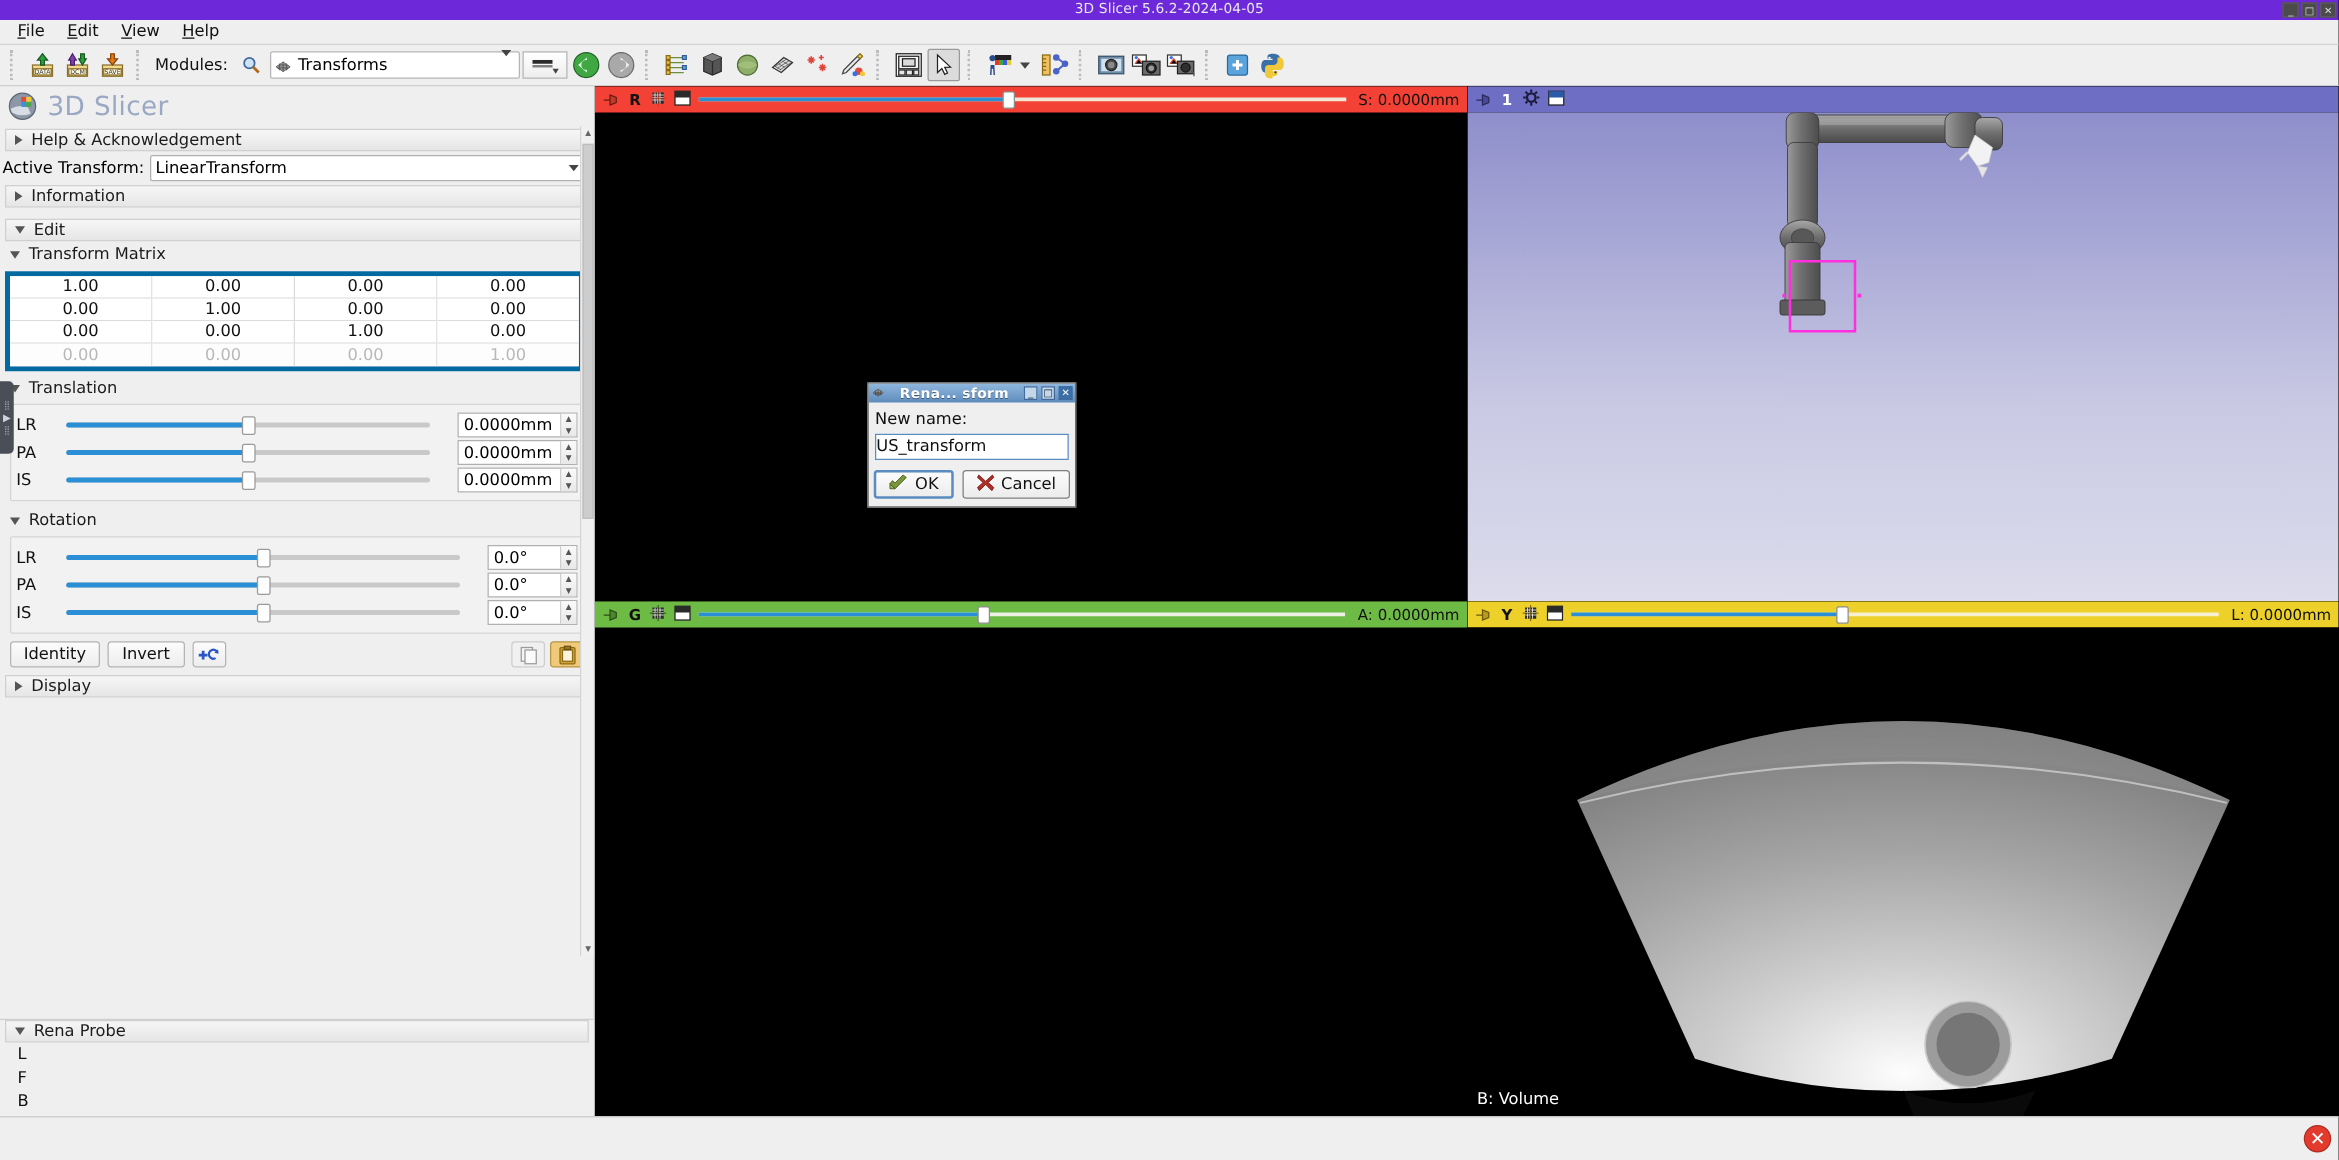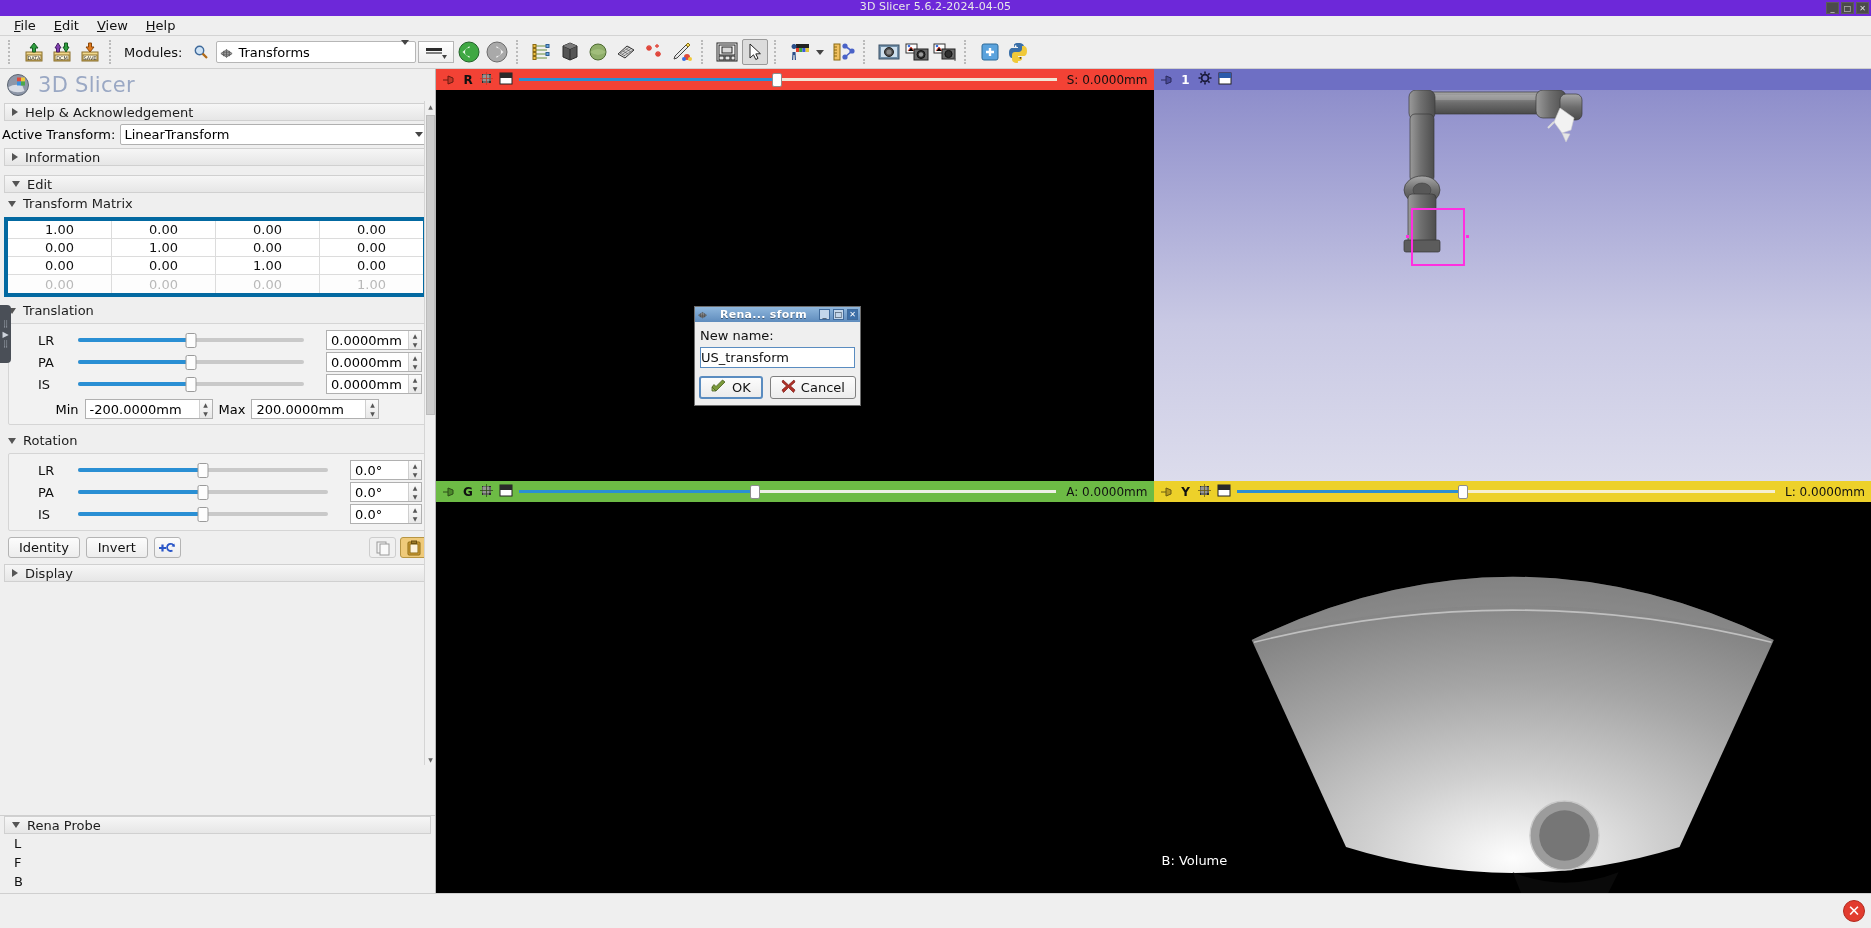--- a/index.html
+++ b/index.html
@@ -44,21 +44,21 @@
     width:200px; height:22px; background:#fff; border:1px solid #b6b6b6; border-radius:2px;
     display:flex; align-items:center; padding:0 2px; gap:4px; font-size:13px;
   }
   .modcombo .arrow { margin-left:auto; margin-right:4px; }
   .smallcombo { width:36px; height:22px; background:linear-gradient(#fff,#eee);
     border:1px solid #b6b6b6; display:flex; align-items:center; justify-content:center;}
   .dropcaret { width:0;height:0;border-left:4px solid transparent;border-right:4px solid transparent;border-top:5px solid #444; }
   
   #main { position:absolute; top:69px; left:0; right:0; bottom:35px; display:flex; }
   
-  #leftpanel { width:436px; background:#efefef; position:relative;
+  #leftpanel { width:476px; background:#efefef; position:relative;
     border-right:1px solid #b9b9b9; display:flex; flex-direction:column; }
   #slicerbrand { height:32px; display:flex; align-items:center; gap:8px; padding-left:6px;
     background:#efefef; }
   #slicerbrand .bt { font-size:21px; color:#9aa8c4; font-weight:normal; letter-spacing:.3px;}
   .ctk-header {
     height:18px; background:linear-gradient(#f6f6f6,#e6e6e6); border:1px solid #d0d0d0;
     display:flex; align-items:center; gap:7px; padding-left:7px; font-size:13px; color:#1c1c1c;
     margin:0 4px;
   }
   .tri { width:0;height:0; }
@@ -70,21 +70,21 @@
     display:flex; align-items:center; padding:0 3px; font-size:13px; }
   
   .matrix { margin:3px 8px 0 4px; border:4px solid #0369a1; background:#fff; }
   .mrow { display:flex; }
   .mcell { flex:1; height:18px; border-right:1px solid #dcdcdc; border-bottom:1px solid #dcdcdc;
     display:flex; align-items:center; justify-content:center; font-size:13px; color:#111; background:#fff;}
   .mcell:last-child { border-right:none; }
   .mrow:last-child .mcell { border-bottom:none; color:#b9b9b9; background:#fdfdfd;}
   
   .gbox { margin:2px 8px 2px 8px; border:1px solid #d5d5d5; border-radius:2px; padding:5px 4px; background:#f2f2f2;}
-  .sliderrow { display:flex; align-items:center; gap:22px; height:22px;margin-left:25px; }
+  .sliderrow { display:flex; align-items:center; gap:22px; height:22px; }
   .sl-label { width:18px; font-size:13px; color:#111; }
   .track { position:relative; height:18px; flex:1; display:flex; align-items:center; }
   .track .groove { position:absolute; left:0; right:0; height:4px; background:#c9c9c9; border-radius:2px; }
   .track .fill { position:absolute; left:0; height:4px; background:#2a8fd4; border-radius:2px; }
   .track .handle { position:absolute; width:11px; height:15px; background:#fdfdfd; border:1px solid #9a9a9a;
     border-radius:2px; transform:translateX(-50%); }
   .spin { width:96px; height:20px; background:#fff; border:1px solid #b0b0b0; display:flex; align-items:center;
     font-size:13px; padding-left:4px; position:relative;}
   .spin .btns { position:absolute; right:0; top:0; bottom:0; width:13px; border-left:1px solid #cfcfcf;
     display:flex; flex-direction:column; background:linear-gradient(#fafafa,#e8e8e8);}
@@ -125,21 +125,21 @@
   .vslider .h { position:absolute; width:10px; height:14px; background:#fff; border:1px solid #8d8d8d; border-radius:2px; transform:translateX(-50%);}
   .pin { width:14px; height:12px; position:relative; }
   .vcanvas { position:absolute; left:0; right:0; top:21px; bottom:0; }
   
   #v3d .vcanvas { background:linear-gradient(#8e8ecb,#c9c9e4 60%, #dcdcec); }
   #v3d .robot { position:absolute; left:210px; top:0px; width:250px; height:190px; }
   .magenta-box { position:absolute; border:2px solid #ff2fe0; }
   .mk { position:absolute; width:3px; height:3px; background:#ff2fe0;}
   
   #vvol .vcanvas { background:#000; }
-  .vol-label { position:absolute; left:8px; bottom:25px; color:#fff; font-size:13px;}
+  .vol-label { position:absolute; left:8px; bottom:6px; color:#fff; font-size:13px;}
   
   #dialog { position:absolute; left:694px; top:306px; width:167px; background:#efefef;
      border:1px solid #6d6d6d; box-shadow:0 2px 6px rgba(0,0,0,.5); z-index:50;}
   #dialog .dtitle { height:15px; background:linear-gradient(#8fb7dd,#5f8cbd); display:flex; align-items:center;
      gap:3px; padding:0 2px; }
   #dialog .dtitle .dt-text { flex:1; text-align:center; font-size:11px; font-weight:bold; color:#fff; letter-spacing:.3px;
      text-shadow:0 1px 0 rgba(0,0,0,.4); white-space:nowrap; overflow:hidden;}
   #dialog .dtitle .dbtn { width:11px; height:11px; display:flex; align-items:center; justify-content:center;
      font-size:8px; border:1px solid #3f6a9b; background:#c3d6ea; color:#123; }
   #dialog .dtitle .dbtn.close { background:#3c6fa8; color:#fff; }
@@ -513,38 +513,20 @@
       </div>
       <div class="sliderrow">
         <span class="sl-label">IS</span>
         <div class="track">
           <div class="groove"></div>
             <div class="fill" style="width:50%"></div>
             <div class="handle" style="left:50%"></div>
         </div>
         <div class="spin">
           <span>0.0000mm</span>
-          <span class="btns">
-              <i>▲</i>
-              <i>▼</i>
-            </span>
-        </div>
-      </div>
-      <div class="minmax">
-        <span class="lbl">Min</span>
-        <div class="spin" style="width:128px;">
-          <span>-200.0000mm</span>
-          <span class="btns">
-              <i>▲</i>
-              <i>▼</i>
-            </span>
-        </div>
-        <span class="lbl">Max</span>
-        <div class="spin" style="width:128px;">
-          <span>200.0000mm</span>
           <span class="btns">
               <i>▲</i>
               <i>▼</i>
             </span>
         </div>
       </div>
     </div>
 
     <div class="sub-header" style="padding-top:6px;">
       <span class="tri down"></span>

